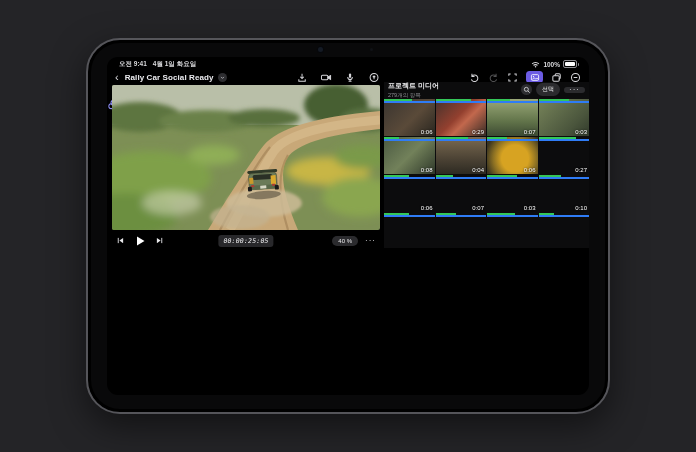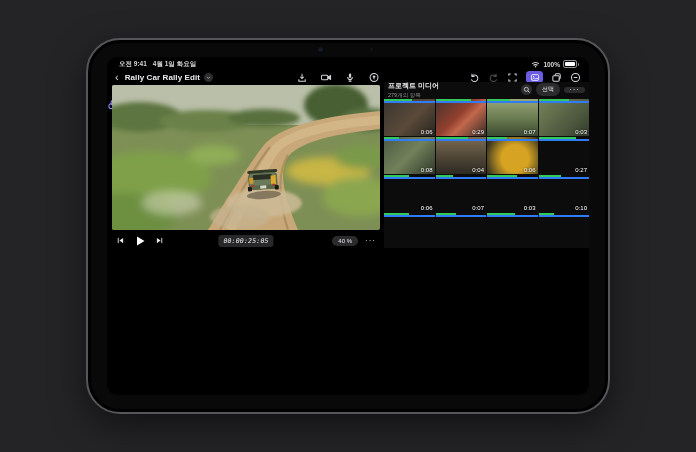--- a/index.html
+++ b/index.html
@@ -127,21 +127,21 @@
           </span>
           <span>100%</span>
           <span class="batt">
               <i></i>
             </span>
         </div>
       </div>
 
       <div class="appbar">
         <span class="icon" style="font-size:11px;color:#dcdce0;line-height:8px;">‹</span>
-        <span class="title">Rally Car Rally Edit</span>
+        <span class="title">Rally Car Social Ready</span>
         <span class="circ">
           <svg width="7" height="7" viewBox="0 0 12 12">
               <path d="M3.5,5 L6,7.5 L8.5,5" stroke="#b9b9be" stroke-width="1.4" fill="none"></path>
             </svg>
         </span>
         <span class="abar-center">
             <span class="icon">
               <svg width="11" height="11" viewBox="0 0 12 12" fill="none" stroke="#d6d6da" stroke-width="1.1">
                 <path d="M2.5,8 v2 h7 v-2"></path>
                 <path d="M6,2 v5 M4,5.2 l2,2 2,-2"></path>

